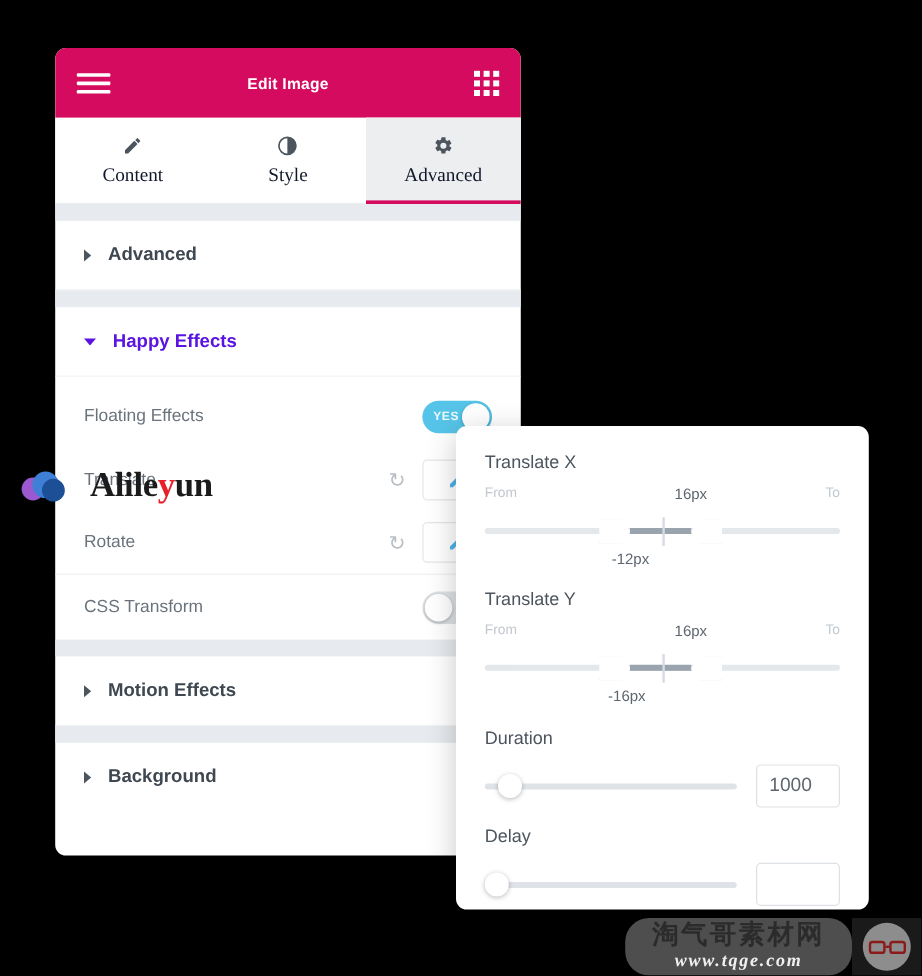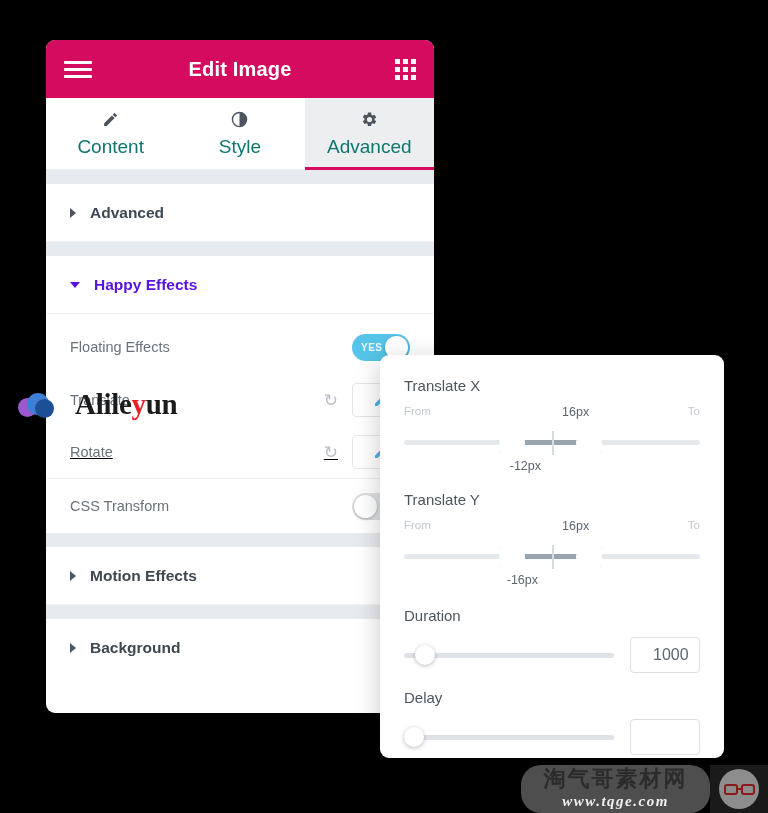--- a/index.html
+++ b/index.html
@@ -25,21 +25,21 @@
     position: relative;
     height: 58px;
     background: #D40B5E;
     display: flex; align-items: center;
     padding: 0 18px;
   }
   .hamburger { width: 28px; display: flex; flex-direction: column; gap: 4px; cursor: pointer; }
   .hamburger i { display: block; height: 3px; background: #fff; border-radius: 1px; }
   .panel-title {
     position: absolute; left: 0; right: 0; text-align: center;
-    color: #ffffff; font-size: 20px; font-weight: bold;
+    color: #ffffff; font-size: 13px; font-weight: bold;
     letter-spacing: .2px; pointer-events: none;
   }
   .grid-icon {
     margin-left: auto; position: relative; z-index: 2;
     display: grid; grid-template-columns: repeat(3, 5px); gap: 3px; cursor: pointer;
   }
   .grid-icon span { width: 5px; height: 5px; background: #fff; display: block; }
 
   
   .tabs { display: flex; height: 72px; background: #ffffff; }
@@ -47,21 +47,21 @@
     flex: 1; display: flex; flex-direction: column;
     align-items: center; justify-content: center; gap: 7px;
     cursor: pointer; position: relative;
     border-bottom: 1px solid #eceff1;
   }
   .tab.active { background: #eceef0; }
   .tab.active::after {
     content: ""; position: absolute; left: 0; right: 0; bottom: -1px;
     height: 3px; background: #D40B5E;
   }
-  .tab-label { font-size: 19px; color: #0f766e; }
+  .tab-label { font-size: 16px; color: #0f172a; font-family: Liberation Serif, serif; }
   .tab-icon { color: #4c555e; display: flex; align-items: center; justify-content: center; height: 20px; }
 
   
   .band { height: 14px; background: #e7eaee; }
 
   
   .section-row {
     display: flex; align-items: center; gap: 14px;
     height: 58px; padding: 0 24px;
     border-bottom: 1px solid #f0f2f4;
@@ -138,21 +138,21 @@
 
   .single-row { display: flex; align-items: center; gap: 16px; height: 40px; }
   .s-track { position: relative; flex: 1; height: 22px; }
   .s-track .bar { position: absolute; top: 9px; left: 0; right: 0; height: 5px; background: #dfe3e7; border-radius: 3px; }
   .s-track .knob2 {
     position: absolute; top: 1px; width: 20px; height: 20px; border-radius: 50%;
     background: #fff; box-shadow: 0 1px 4px rgba(0,0,0,.28);
   }
   .num-box {
     width: 70px; height: 36px; border: 1px solid #dde1e5; border-radius: 4px;
-    font-size: 16px; color: #5d666f; padding: 0 22px;
+    font-size: 16px; color: #5d666f; padding: 0 10px;
     display: flex; align-items: center;
     font-family: "Liberation Sans", sans-serif; background: #fff;
   }
   .pop-block { margin-bottom: 6px; }
 
   
   #alileyun {
     position: absolute; left: 18px; top: 388px;
     display: flex; align-items: center; gap: 19px;
   }
@@ -263,21 +263,21 @@
       <div class="ctrl-right">
         <span class="reset-icon">↻</span>
         <div class="pencil-btn">
           <svg width="16" height="16" viewBox="0 0 24 24" fill="#4FB3E8">
               <path d="M3 17.25V21h3.75L17.81 9.94l-3.75-3.75L3 17.25zM20.71 7.04a1 1 0 0 0 0-1.41l-2.34-2.34a1 1 0 0 0-1.41 0l-1.83 1.83 3.75 3.75 1.83-1.83z"></path>
             </svg>
         </div>
       </div>
     </div>
 
-    <div class="ctrl-row" style="height:52px;text-decoration:underline;">
+    <div class="ctrl-row" style="height:52px;">
       <span class="ctrl-label">Rotate</span>
       <div class="ctrl-right">
         <span class="reset-icon">↻</span>
         <div class="pencil-btn">
           <svg width="16" height="16" viewBox="0 0 24 24" fill="#4FB3E8">
               <path d="M3 17.25V21h3.75L17.81 9.94l-3.75-3.75L3 17.25zM20.71 7.04a1 1 0 0 0 0-1.41l-2.34-2.34a1 1 0 0 0-1.41 0l-1.83 1.83 3.75 3.75 1.83-1.83z"></path>
             </svg>
         </div>
       </div>
     </div>

